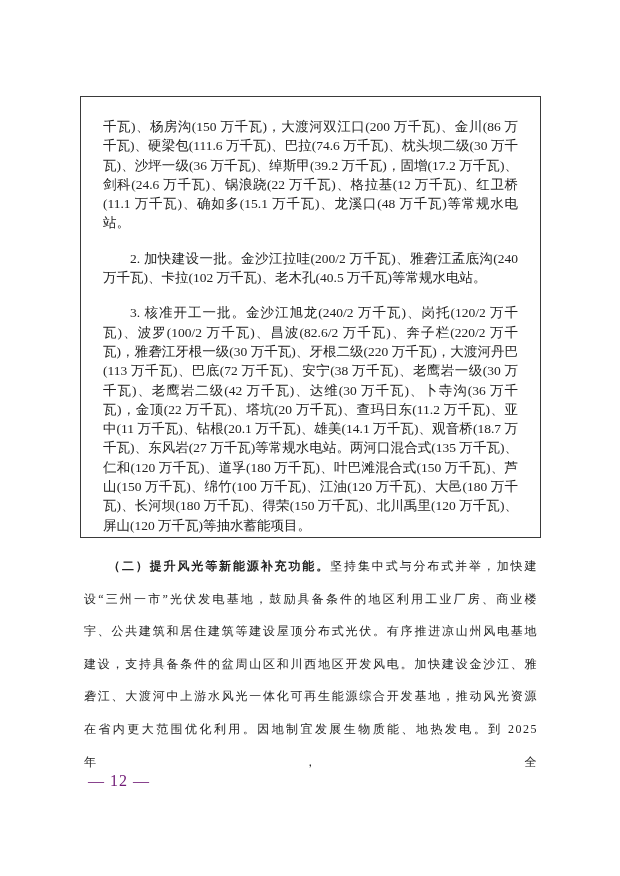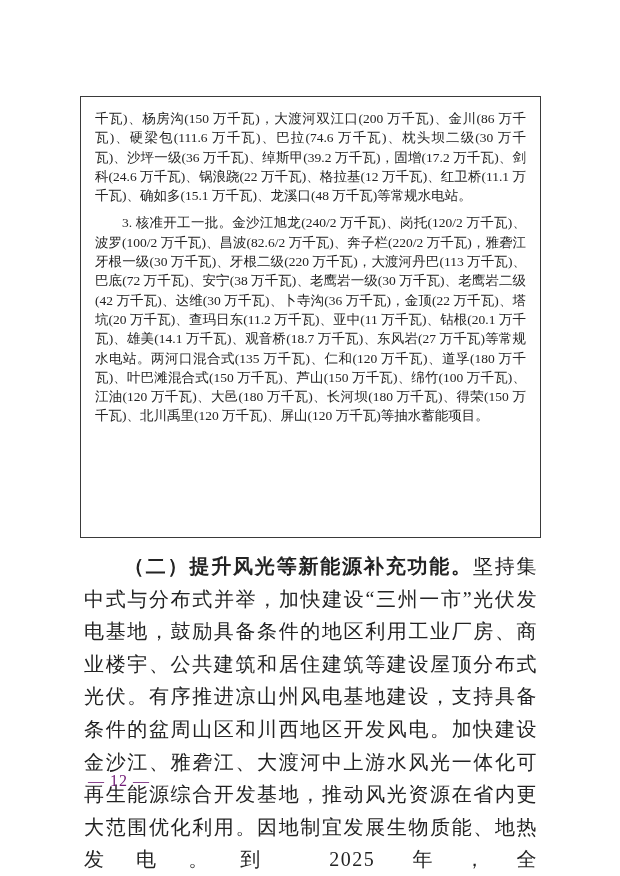--- a/index.html
+++ b/index.html
@@ -24,32 +24,32 @@
     height: 442px;
     box-sizing: border-box;
     border: 1.2px solid #3a3a3a;
     padding: 4px 6px 4px 6px;
     font-size: 13.5px;
     line-height: 19.3px;
     text-align: justify;
     text-justify: inter-character;
   }
   .projects-box p {
-    margin: 8px;
+    margin: 16px;
     padding: 0;
   }
   .projects-box p.indent {
     text-indent: 2em;
   }
   .section-para {
     position: absolute;
     left: 84px;
     top: 550px;
     width: 454px;
-    font-size: 20px;
+    font-size: 12px;
     line-height: 32.6px;
     letter-spacing: 1.5px;
     text-align: justify;
     text-align-last: justify;
     text-justify: inter-character;
     text-indent: 2em;
     margin: 0;
   }
   .section-heading {
     font-weight: bold;
@@ -63,20 +63,21 @@
     color: #701a75;
   }
 </style>
 </head>
 <body>
 
 <div class="page">
 
   <div class="projects-box">
     <p>千瓦)、杨房沟(150 万千瓦)，大渡河双江口(200 万千瓦)、金川(86 万千瓦)、硬梁包(111.6 万千瓦)、巴拉(74.6 万千瓦)、枕头坝二级(30 万千瓦)、沙坪一级(36 万千瓦)、绰斯甲(39.2 万千瓦)，固增(17.2 万千瓦)、剑科(24.6 万千瓦)、锅浪跷(22 万千瓦)、格拉基(12 万千瓦)、红卫桥(11.1 万千瓦)、确如多(15.1 万千瓦)、龙溪口(48 万千瓦)等常规水电站。</p>
+    <p class="indent">2. 加快建设一批。金沙江拉哇(200/2 万千瓦)、雅砻江孟底沟(240 万千瓦)、卡拉(102 万千瓦)、老木孔(40.5 万千瓦)等常规水电站。</p>
     <p class="indent">3. 核准开工一批。金沙江旭龙(240/2 万千瓦)、岗托(120/2 万千瓦)、波罗(100/2 万千瓦)、昌波(82.6/2 万千瓦)、奔子栏(220/2 万千瓦)，雅砻江牙根一级(30 万千瓦)、牙根二级(220 万千瓦)，大渡河丹巴(113 万千瓦)、巴底(72 万千瓦)、安宁(38 万千瓦)、老鹰岩一级(30 万千瓦)、老鹰岩二级(42 万千瓦)、达维(30 万千瓦)、卜寺沟(36 万千瓦)，金顶(22 万千瓦)、塔坑(20 万千瓦)、查玛日东(11.2 万千瓦)、亚中(11 万千瓦)、钻根(20.1 万千瓦)、雄美(14.1 万千瓦)、观音桥(18.7 万千瓦)、东风岩(27 万千瓦)等常规水电站。两河口混合式(135 万千瓦)、仁和(120 万千瓦)、道孚(180 万千瓦)、叶巴滩混合式(150 万千瓦)、芦山(150 万千瓦)、绵竹(100 万千瓦)、江油(120 万千瓦)、大邑(180 万千瓦)、长河坝(180 万千瓦)、得荣(150 万千瓦)、北川禹里(120 万千瓦)、屏山(120 万千瓦)等抽水蓄能项目。</p>
   </div>
 
   <p class="section-para">
     <span class="section-heading">（二）提升风光等新能源补充功能。</span><span>坚持集中式与分布式并举，加快建设“三州一市”光伏发电基地，鼓励具备条件的地区利用工业厂房、商业楼宇、公共建筑和居住建筑等建设屋顶分布式光伏。有序推进凉山州风电基地建设，支持具备条件的盆周山区和川西地区开发风电。加快建设金沙江、雅砻江、大渡河中上游水风光一体化可再生能源综合开发基地，推动风光资源在省内更大范围优化利用。因地制宜发展生物质能、地热发电。到 2025 年，全</span>
   </p>
 
   <div class="page-number">— 12 —</div>
 
 </div>

